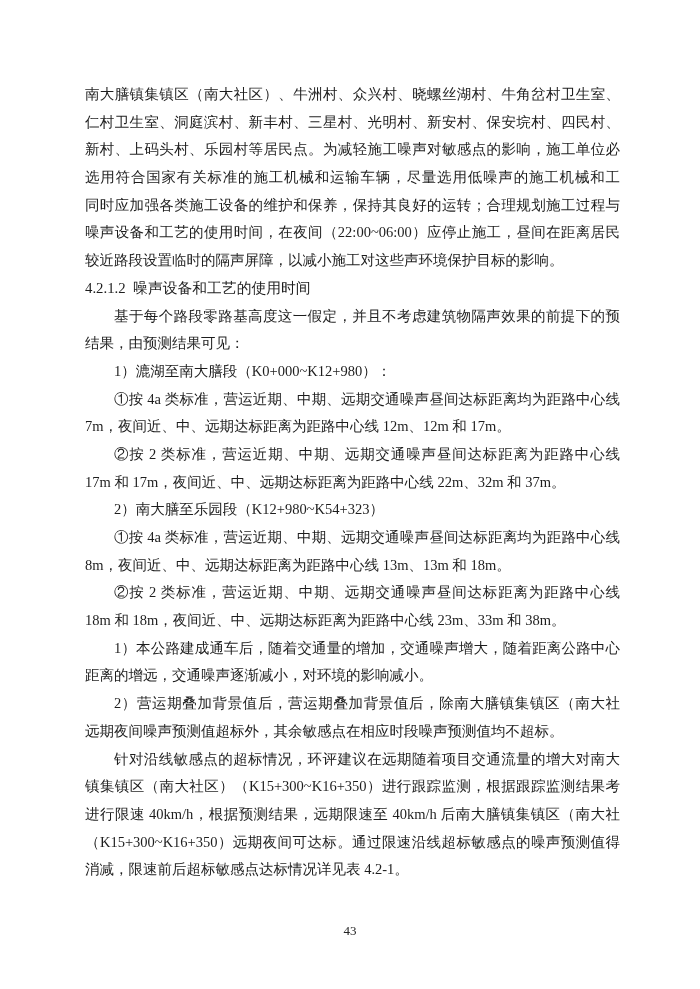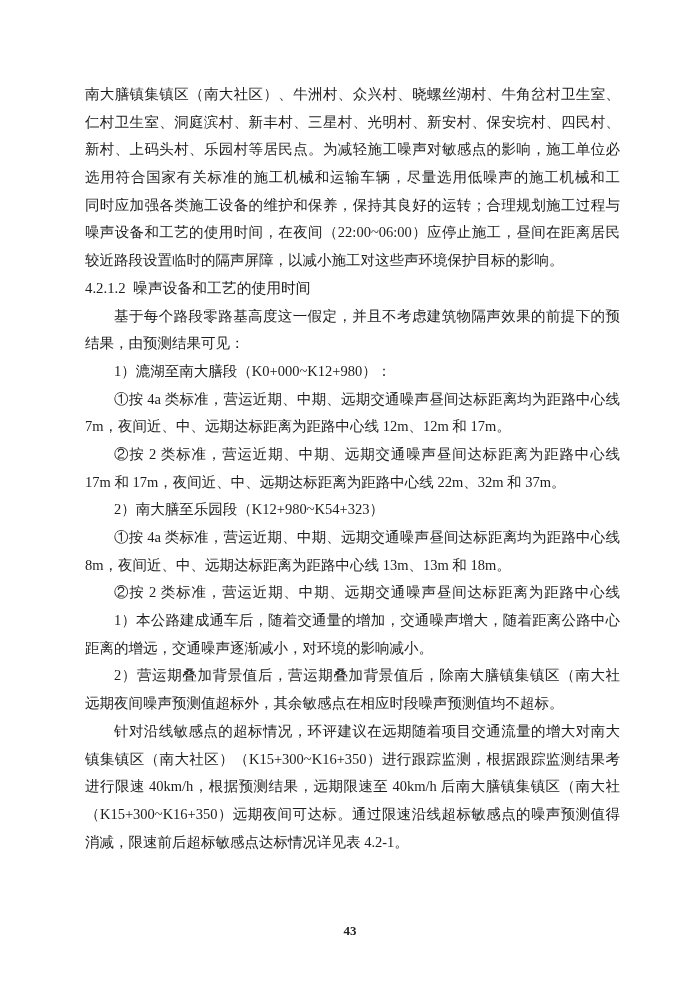--- a/index.html
+++ b/index.html
@@ -33,21 +33,20 @@
   .line.heading { font-size: 14.8px; }
   .page-number {
     position: absolute;
     top: 922px;
     left: 0;
     width: 700px;
     text-align: center;
     font-size: 13px;
     line-height: 18px;
     color: #222222;
-    font-weight: bold;
   }
 </style>
 </head>
 <body>
 
 <div class="page">
   <div class="doc-body">
       <div class="line just">南大膳镇集镇区（南大社区）、牛洲村、众兴村、晓螺丝湖村、牛角岔村卫生室、同</div>
       <div class="line just">仁村卫生室、洞庭滨村、新丰村、三星村、光明村、新安村、保安垸村、四民村、立</div>
       <div class="line just">新村、上码头村、乐园村等居民点。为减轻施工噪声对敏感点的影响，施工单位必须</div>
@@ -60,20 +59,21 @@
       <div class="line">结果，由预测结果可见：</div>
       <div class="line indent">1）漉湖至南大膳段（K0+000~K12+980）：</div>
       <div class="line indent just">①按 4a 类标准，营运近期、中期、远期交通噪声昼间达标距离均为距路中心线</div>
       <div class="line">7m，夜间近、中、远期达标距离为距路中心线 12m、12m 和 17m。</div>
       <div class="line indent just">②按 2 类标准，营运近期、中期、远期交通噪声昼间达标距离为距路中心线 12m、</div>
       <div class="line">17m 和 17m，夜间近、中、远期达标距离为距路中心线 22m、32m 和 37m。</div>
       <div class="line indent">2）南大膳至乐园段（K12+980~K54+323）</div>
       <div class="line indent just">①按 4a 类标准，营运近期、中期、远期交通噪声昼间达标距离均为距路中心线</div>
       <div class="line">8m，夜间近、中、远期达标距离为距路中心线 13m、13m 和 18m。</div>
       <div class="line indent just">②按 2 类标准，营运近期、中期、远期交通噪声昼间达标距离为距路中心线 13m、</div>
+      <div class="line">18m 和 18m，夜间近、中、远期达标距离为距路中心线 23m、33m 和 38m。</div>
       <div class="line indent just">1）本公路建成通车后，随着交通量的增加，交通噪声增大，随着距离公路中心线</div>
       <div class="line">距离的增远，交通噪声逐渐减小，对环境的影响减小。</div>
       <div class="line indent just">2）营运期叠加背景值后，营运期叠加背景值后，除南大膳镇集镇区（南大社区）</div>
       <div class="line">远期夜间噪声预测值超标外，其余敏感点在相应时段噪声预测值均不超标。</div>
       <div class="line indent just">针对沿线敏感点的超标情况，环评建议在远期随着项目交通流量的增大对南大膳</div>
       <div class="line just">镇集镇区（南大社区）（K15+300~K16+350）进行跟踪监测，根据跟踪监测结果考虑</div>
       <div class="line just">进行限速 40km/h，根据预测结果，远期限速至 40km/h 后南大膳镇集镇区（南大社区）</div>
       <div class="line just">（K15+300~K16+350）远期夜间可达标。通过限速沿线超标敏感点的噪声预测值得到</div>
       <div class="line">消减，限速前后超标敏感点达标情况详见表 4.2-1。</div>
     </div>

